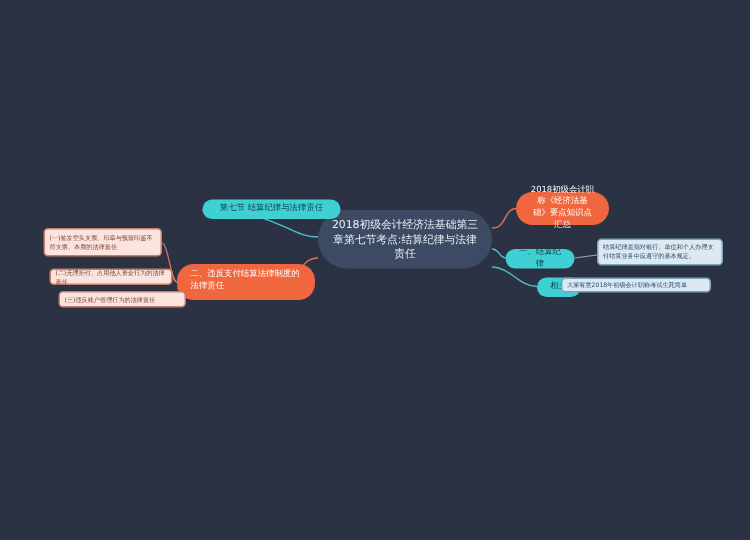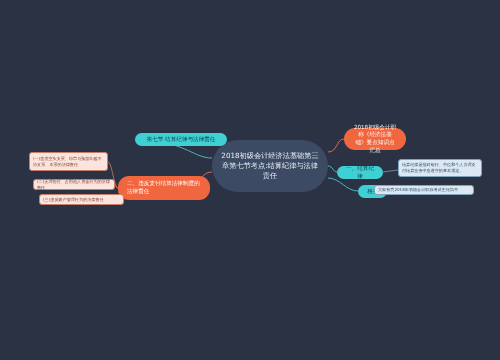--- a/index.html
+++ b/index.html
@@ -37,21 +37,21 @@
     justify-content: center;
     text-align: center;
     line-height: 1.35;
   }
 
   
   .root {
     left: 212px;
     top: 140px;
     width: 116px;
-    height: 52px;
+    height: 39px;
     background: #3c4a63;
     border-radius: 26px;
     color: #eaf1f8;
     font-size: 7.2px;
     padding: 0 8px;
   }
 
   
   .pill-teal {
     background: #3fd0d4;

